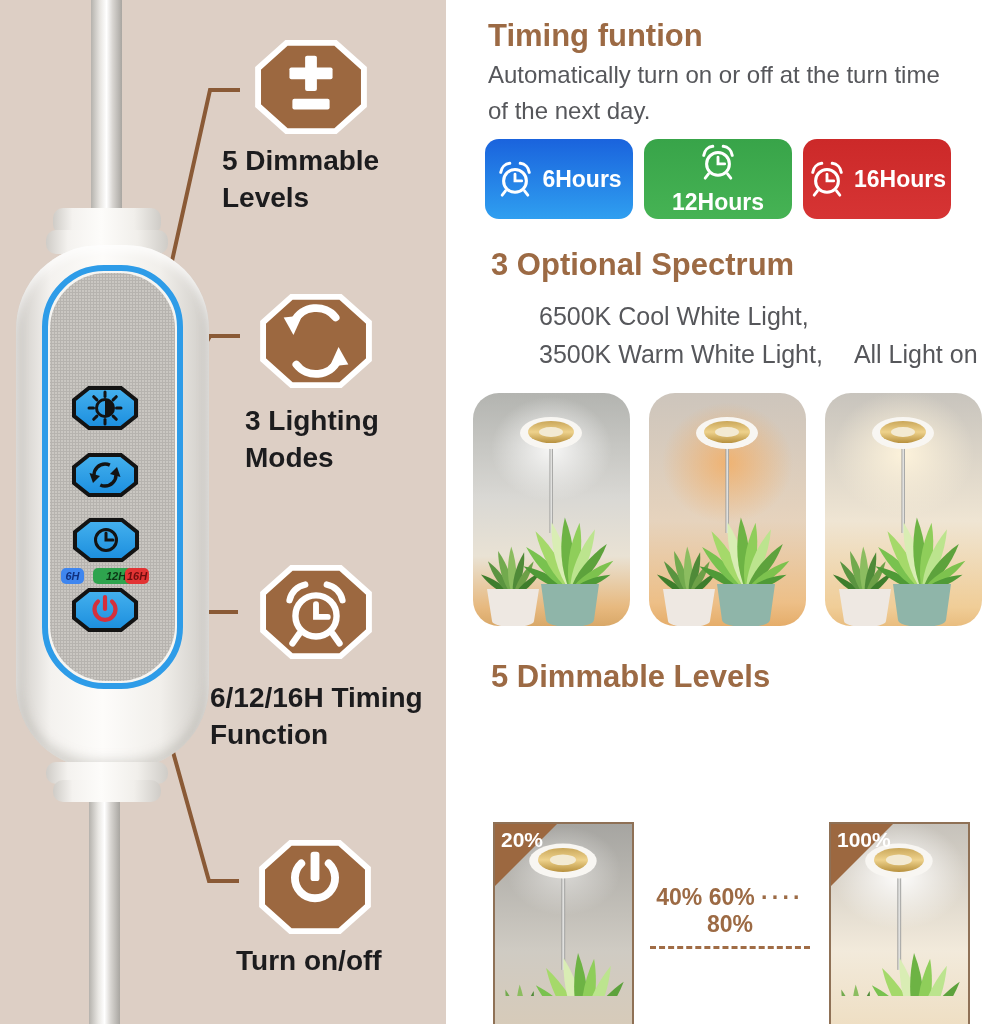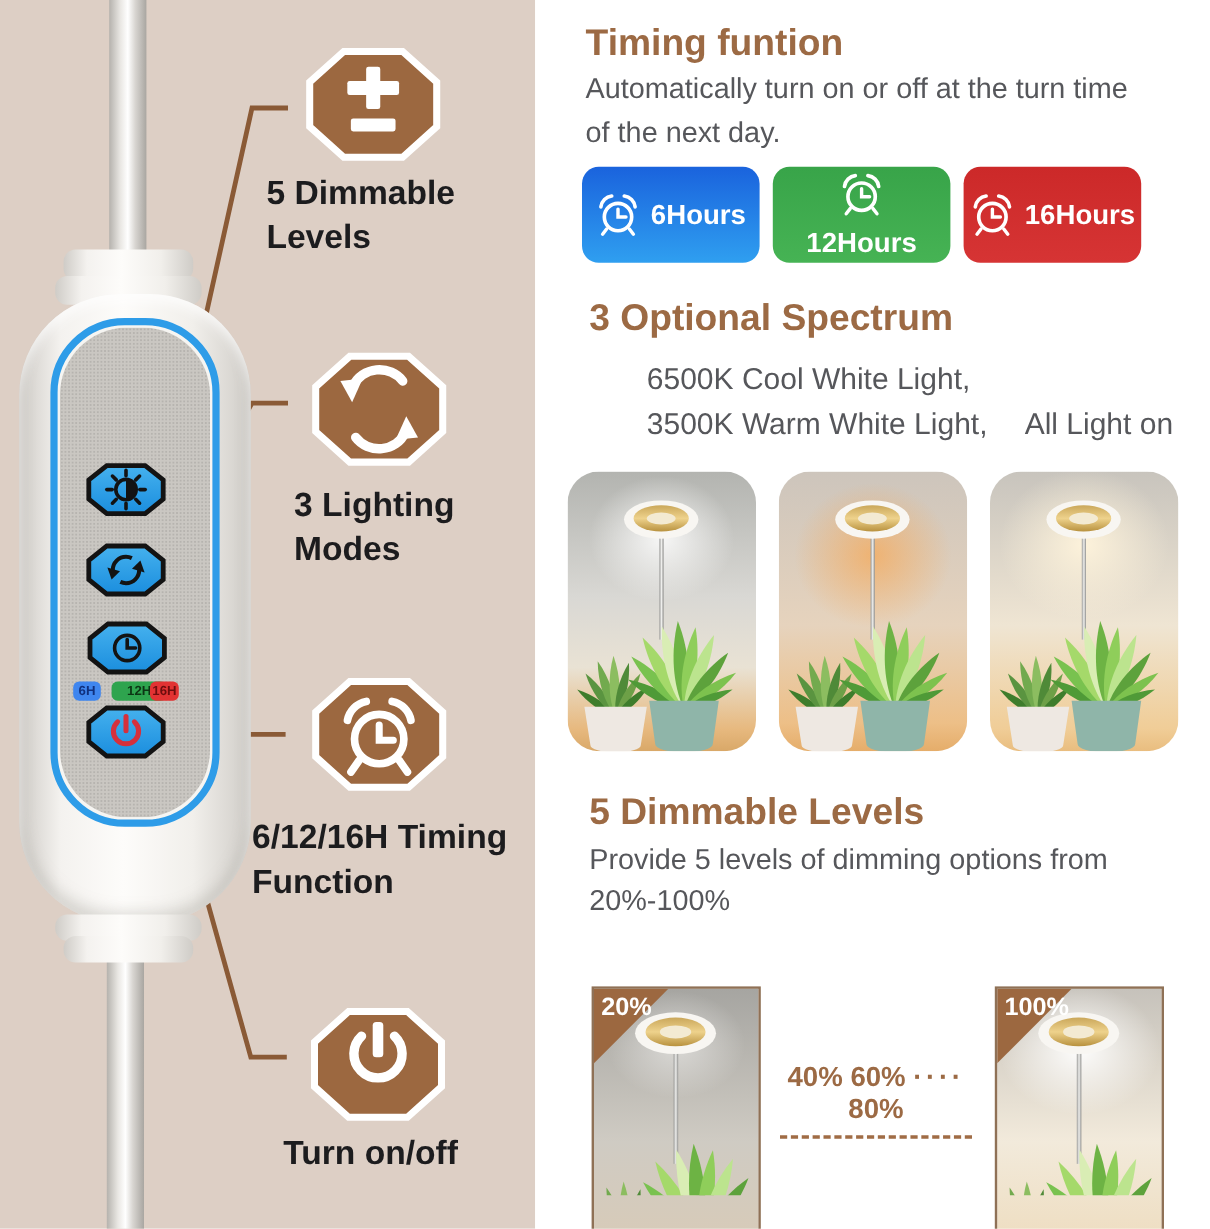--- a/index.html
+++ b/index.html
@@ -28,21 +28,21 @@
     background:linear-gradient(90deg,#cfccc7 0%,#f4f2ef 18%,#fdfcfa 45%,#f1efeb 75%,#cfccc7 100%);
     box-shadow:inset 0 6px 10px rgba(255,255,255,.8), inset 0 -8px 12px rgba(150,145,138,.35); }
   .remote-ring { position:absolute; left:42px; top:265px; width:141px; height:424px;
     border:6px solid #2e9ce8; border-radius:62px; background:#f6f5f2; }
   .remote-inner { position:absolute; inset:2px; border-radius:56px; background-color:#cac7c2;
     background-image:radial-gradient(rgba(100,100,98,.20) 1px, transparent 1.1px);
     background-size:3px 3px; }
 
   .rc-btn { position:absolute; width:68px; height:46px; }
   .badge { position:absolute; top:568px; height:16px; border-radius:5px; color:#fff;
-    font-size:11px; font-weight:bold; text-align:center; line-height:16px; }
+    font-size:11px; font-weight:bold; text-align:center; line-height:16px;font-style:italic; }
   .badge-6h  { left:61px;  width:23px; background:#3f86ef; color:#10307e; }
   .badge-12h { left:93px;  width:46px; background:#2ea44e; color:#0c3514; }
   .badge-16h { left:125px; width:24px; background:#e23333; color:#6e0e0e; }
 
   .oct-icon { position:absolute; width:118px; height:98px; }
   .oct1 { left:252px; top:38px; }
   .oct2 { left:257px; top:292px; }
   .oct3 { left:257px; top:563px; }
   .oct4 { left:256px; top:838px; }
 
@@ -332,24 +332,20 @@
         </svg>
       </div>
       <div class="plant-card v-all">
         <svg class="scene" viewBox="0 0 157 233">
           <use href="#sceneG" xlink:href="#sceneG"></use>
         </svg>
       </div>
     </div>
 
     <div class="r-head h-dimming">5 Dimmable Levels</div>
-    <div class="r-body p-dimming">
-      <span>Provide 5 levels of dimming options from</span><br>
-      <span>20%-100%</span>
-    </div>
 
     <div class="dim-card dc-20 v-d20">
       <svg class="scene" viewBox="15 6 127 158" preserveAspectRatio="xMidYMid slice">
         <use href="#sceneG" xlink:href="#sceneG"></use>
       </svg>
       <div class="corner-tri"></div>
       <div class="corner-lbl">20%</div>
     </div>
 
     <div class="dim-mid">

